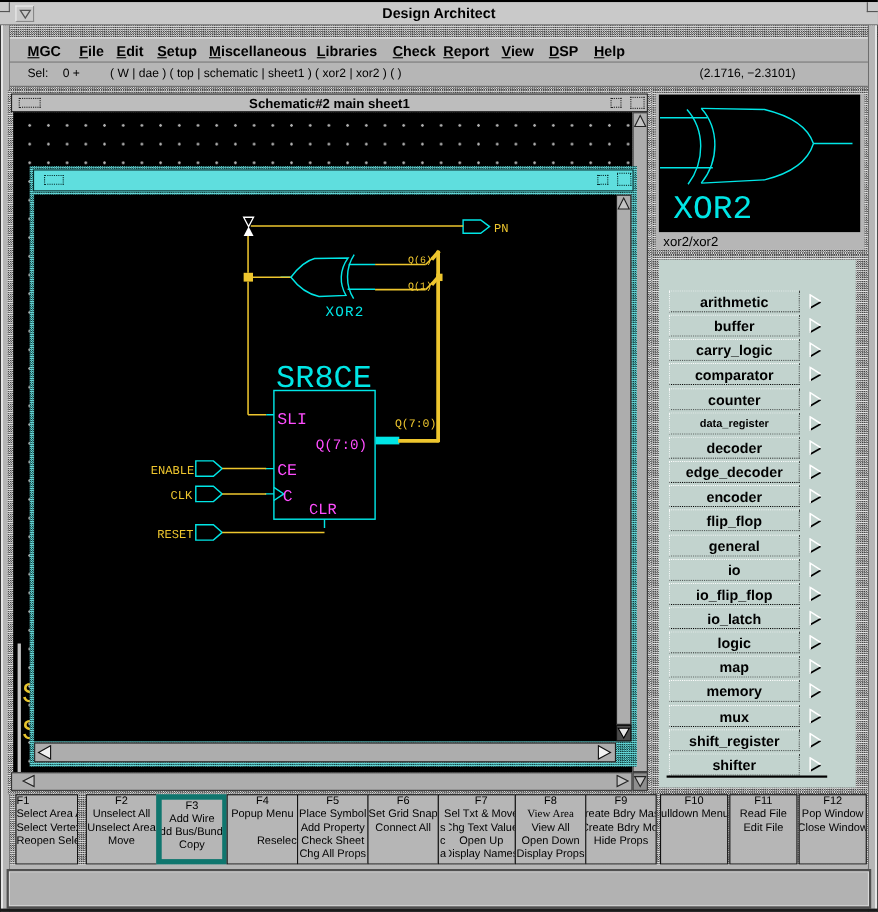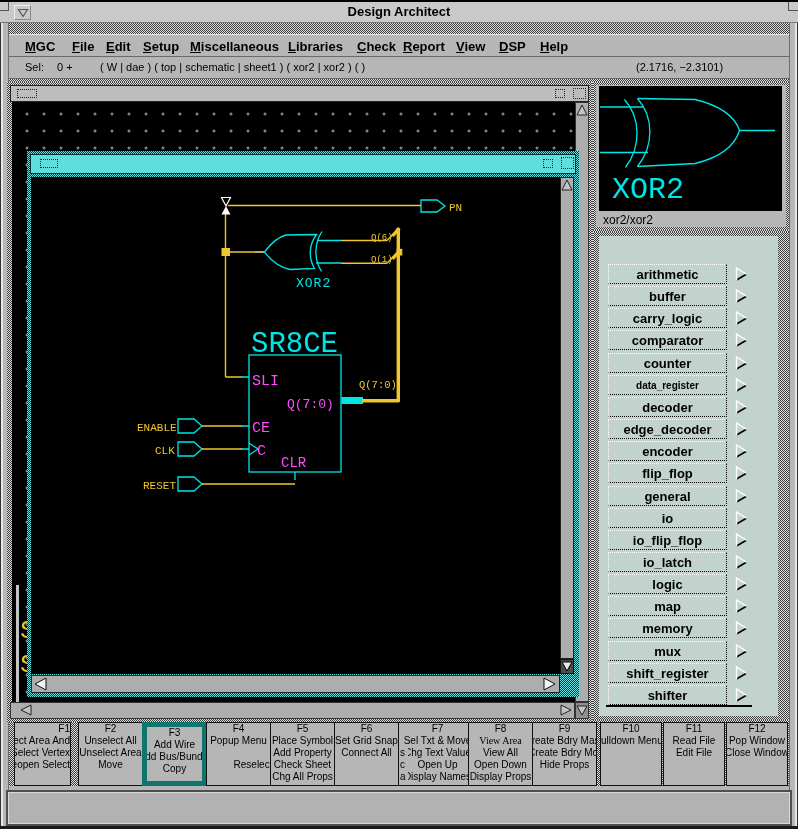--- a/index.html
+++ b/index.html
@@ -53,20 +53,21 @@
 <div class="abs" style="left:57px;top:61px;font-size:11px;color:#000;">0 +</div>
 <div class="abs" style="left:100px;top:61px;font-size:11px;color:#000;">( W | dae ) ( top | schematic | sheet1 ) ( xor2 | xor2 ) ( )</div>
 <div class="abs" style="left:636px;top:61px;font-size:11px;color:#000;">(2.1716, −2.3101)</div>
 
 <div class="abs checker" style="left:9px;top:79px;width:780px;height:711px;"></div>
 
 <div class="abs checker" id="win2" style="left:7px;top:82px;width:585px;height:640px;">
 
   <div class="abs" style="left:3px;top:3px;width:579px;height:17px;background:#bdbdbd;border:1px solid #222;"></div>
   <div class="tbtn" style="left:10px;top:7px;width:20px;height:9px;"></div>
+  <div class="abs bold" style="left:3px;top:5px;width:579px;text-align:center;font-size:12px;">Schematic#2 main sheet1</div>
   <div class="tbtn" style="left:548px;top:7px;width:10px;height:9px;"></div>
   <div class="tbtn" style="left:566px;top:6px;width:13px;height:11px;"></div>
 
   <div class="abs" id="canvas2" style="left:5px;top:20px;width:563px;height:600px;background:#000;
     background-image: radial-gradient(circle, #b0b0b0 1px, rgba(0,0,0,0) 1.4px);
     background-size:17px 17px; background-position:6.5px 3.5px;"></div>
 
   <div class="abs" style="left:9px;top:503px;width:3px;height:117px;background:#c4c4c4;"></div>
   <div class="abs" style="left:13px;top:532px;width:15px;height:88px;color:#e8c52e;font-family:'Liberation Mono',monospace;font-size:26px;line-height:34px;overflow:hidden;">S<br>S</div>
 
@@ -281,21 +282,21 @@
       <div class="abs bold" style="left:15px;top:452.8px;width:119px;height:20px;border-top:1px dotted #fff;border-left:1px dotted #fff;border-bottom:1px dotted #000;border-right:1px dotted #000;text-align:center;font-size:13px;line-height:19px;color:#000;">shifter</div>
       <svg class="abs" style="left:141px;top:455.8px" width="14" height="14">
         <path d="M2.5,13 L12,7.5" stroke="#000" stroke-width="1.6" fill="none"></path>
         <path d="M2.5,13.5 L2.5,1 L12,7" stroke="#fff" stroke-width="1.4" fill="none"></path>
       </svg>
     </div>
   <div class="abs" style="left:13px;top:473px;width:146px;height:2px;background:#000;"></div>
 </div>
 
 <div id="fkeys">
-    <div class="abs" style="left:14px;top:722px;width:57px;height:64px;background:#b6b6b6;border:1px solid #111;font-size:10px;line-height:12px;color:#000;display:flex;flex-direction:column;align-items:flex-end;overflow:hidden;">
+    <div class="abs" style="left:14px;top:722px;width:57px;height:64px;background:#b6b6b6;border:1px solid #111;font-size:10px;line-height:12px;color:#000;display:flex;flex-direction:column;align-items:flex-start;overflow:hidden;">
       <div style="flex:none;white-space:nowrap;">F1</div>
       <div style="flex:none;white-space:nowrap;">Select Area And</div>
       <div style="flex:none;white-space:nowrap;">Select Vertex</div>
       <div style="flex:none;white-space:nowrap;">Reopen Select</div>
     </div>
     <div class="abs" style="left:78px;top:722px;width:65px;height:64px;background:#b6b6b6;border:1px solid #111;font-size:10px;line-height:12px;color:#000;display:flex;flex-direction:column;align-items:center;overflow:hidden;">
       <div style="flex:none;white-space:nowrap;">F2</div>
       <div style="flex:none;white-space:nowrap;">Unselect All</div>
       <div style="flex:none;white-space:nowrap;">Unselect Area</div>
       <div style="flex:none;white-space:nowrap;">Move</div>

